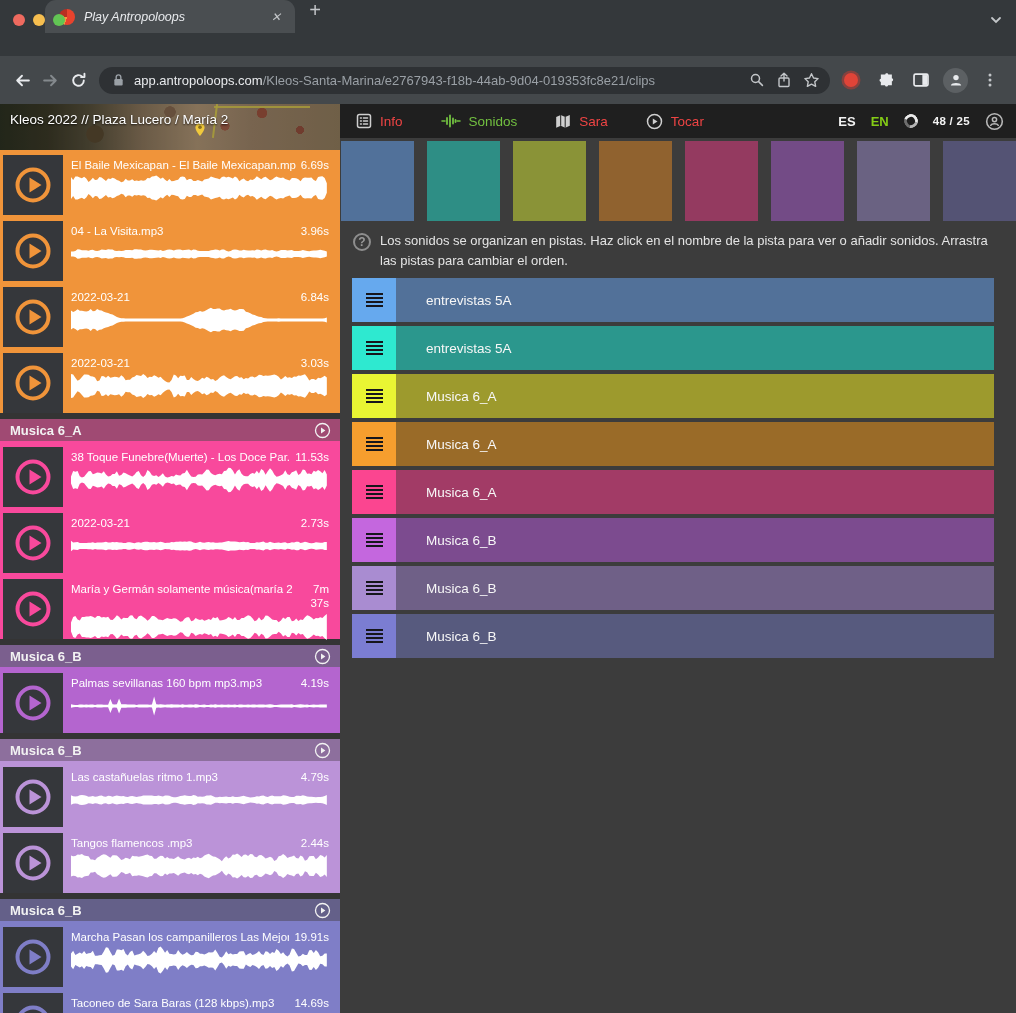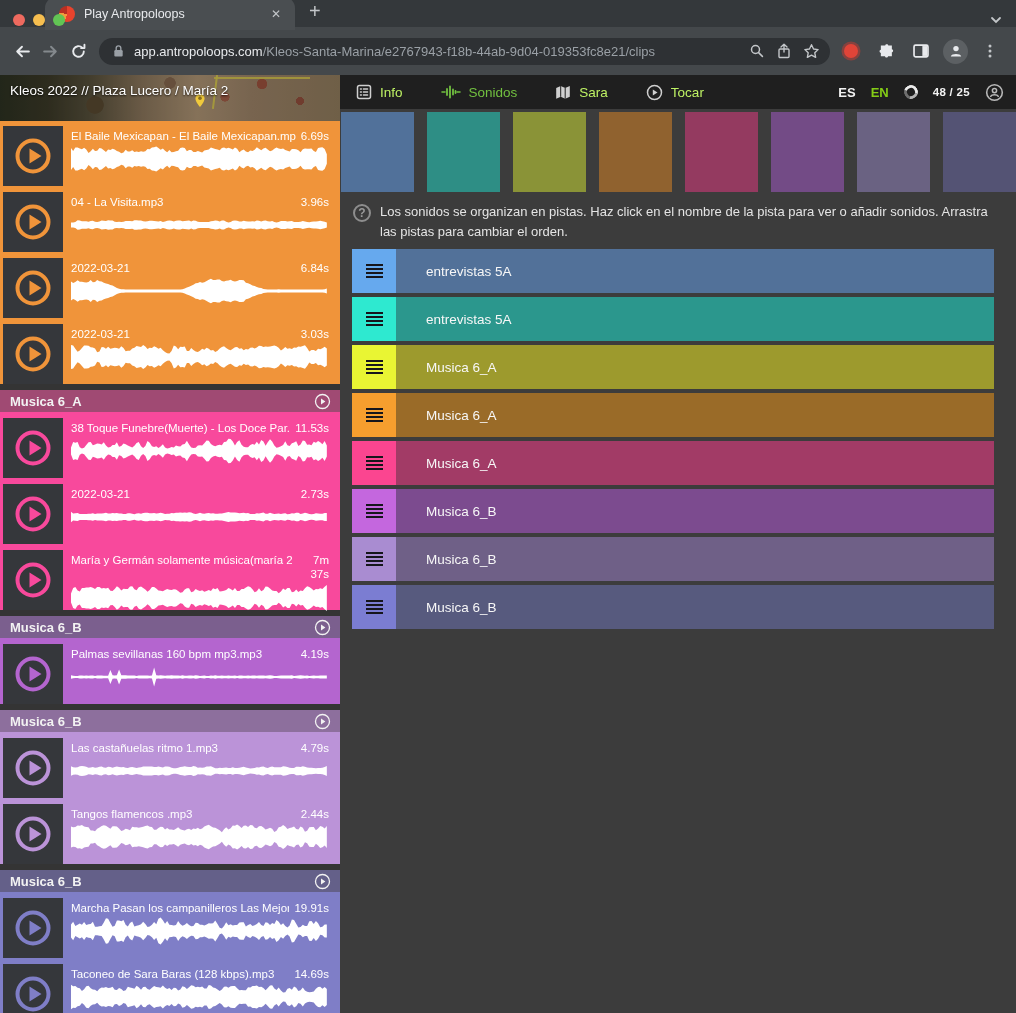--- a/index.html
+++ b/index.html
@@ -1,21 +1,21 @@
 <!DOCTYPE html>
 <html><head>
 <meta charset="utf-8">
 <style>
   * { margin:0; padding:0; box-sizing:border-box; }
   html,body { width:1016px; height:1013px; overflow:hidden; background:#3c3c3c;
               font-family:"Liberation Sans", sans-serif; }
   .browser { width:1016px; height:1013px; display:flex; flex-direction:column; }
 
   
-  .tabstrip { height:27px; background:#34383b; position:relative; display:flex; align-items:center; flex:none; }
+  .tabstrip { height:56px; background:#34383b; position:relative; display:flex; align-items:flex-start; flex:none;font-style:italic; }
   .lights { position:absolute; top:14px; left:13px; display:flex; gap:8px; }
   .light { width:12px; height:12px; border-radius:50%; }
   .tab { margin-left:45px; width:250px; height:33px; background:#4a4e51; border-radius:11px 11px 0 0;
          display:flex; align-items:center; padding:0 10px 0 14px; }
   .favicon { width:16px; height:16px; border-radius:50%; flex:none;
              background:conic-gradient(#e8432d 0 55%, #f49a3c 55% 78%, #b92f22 78% 100%); }
   .tab-title { color:#e8eaed; font-size:12.5px; margin-left:9px; flex:1; white-space:nowrap; overflow:hidden; }
   .tab-close { color:#c3c6c9; font-size:12px; padding:2px 4px; }
   .newtab { color:#c3c6c9; font-size:20px; font-weight:300; margin:0 0 6px 14px; line-height:1; }
   .strip-chevron { position:absolute; right:13px; top:13px; }
@@ -43,21 +43,21 @@
       radial-gradient(circle 14px at 95px 30px, #5a4a30 0 60%, transparent 65%),
       linear-gradient(90deg, #2c3120 0%, #3b3926 14%, #57503a 26%, #907a5e 42%, #b59a78 58%, #a2876a 74%, #96805f 100%);
   }
   .banner::after { content:""; position:absolute; inset:0; background:rgba(10,10,10,.28); }
   .banner-line-v { position:absolute; left:214px; top:0; width:2px; height:34px; background:#e3d44c; transform:rotate(7deg); opacity:.9; }
   .banner-line-h { position:absolute; left:214px; top:2px; width:96px; height:2px; background:#e3d44c; opacity:.85; }
   .banner-pin { position:absolute; left:194px; top:18px; z-index:2; }
   .breadcrumb { position:absolute; z-index:3; left:10px; top:8px; color:#fff; font-size:13.5px; font-weight:500;
                 text-shadow:0 1px 2px rgba(0,0,0,.8); white-space:nowrap; }
   .nav { flex:1; display:flex; align-items:center; padding:0 12px 0 16px; gap:0; }
-  .nav-item { display:flex; align-items:center; gap:8px; color:#bef264; font-size:13.5px; margin-right:38px; }
+  .nav-item { display:flex; align-items:center; gap:8px; color:#ef4444; font-size:13.5px; margin-right:38px; }
   .nav-item.active { color:#72c040; }
   .nav-right { margin-left:auto; display:flex; align-items:center; gap:15px; }
   .lang { font-size:13px; font-weight:700; }
   .lang.on { color:#f2f2f2; } .lang.off { color:#84cc16; }
   .spinner { width:14px; height:14px; border-radius:50%; border:3px solid #ececec;
              border-left-color:#6e6e6e; border-bottom-color:#b5b5b5; transform:rotate(-30deg); }
   .counter { color:#f2f2f2; font-size:11.5px; font-weight:700; letter-spacing:.3px; }
 
   
   .content { flex:1; display:flex; overflow:hidden; }

